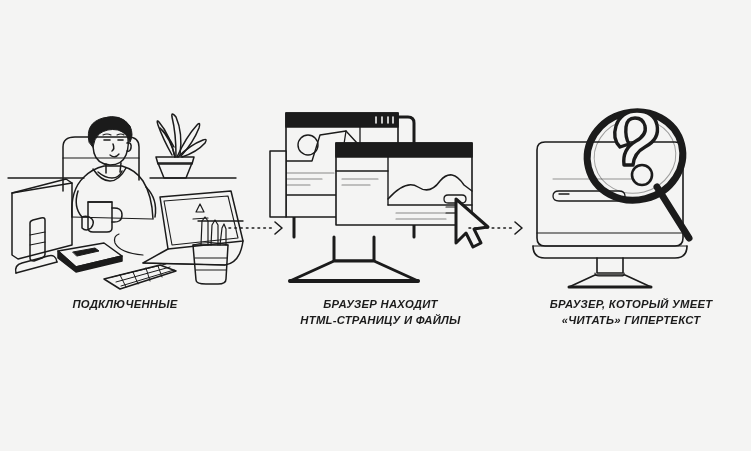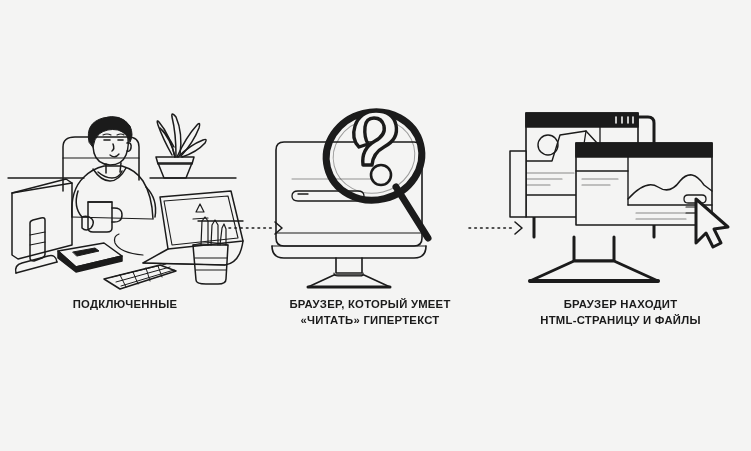--- a/index.html
+++ b/index.html
@@ -12,20 +12,21 @@
     height: 451px;
     background: #f4f4f3;
     font-family: "Liberation Sans", sans-serif;
     overflow: hidden;
   }
   #infographic {
     position: relative;
     width: 603px;
     height: 451px;
     background: #f4f4f3;
+    font-style: italic;
   }
   .panels {
     position: absolute;
     left: 0;
     top: 0;
     width: 751px;
     height: 451px;
     display: flex;
     flex-direction: row;
     align-items: flex-start;
@@ -177,20 +178,85 @@
             <path d="M211 150 L212 130 L215 125 L218 130 L218 150" stroke-width="1.2"></path>
             <path d="M220 150 L222 133 L224 129 L226 134 L226 150" stroke-width="1.2"></path>
           </g>
         </svg>
       </div>
       <div class="caption">
         <span class="line">ПОДКЛЮЧЕННЫЕ</span>
       </div>
     </div>
 
+    <div class="panel panel-3">
+      <div class="art">
+        <svg viewBox="0 0 261 195" xmlns="http://www.w3.org/2000/svg">
+          <g fill="none" stroke="#1b1b1b" stroke-width="1.6" stroke-linecap="round" stroke-linejoin="round">
+
+            <path d="M44 142 L44 28 Q44 22 50 22 L158 22 Q164 22 164 28 L164 142" stroke="#1b1b1b" stroke-width="3" fill="#f4f4f3"></path>
+
+            <path d="M84 142 L84 166 L124 166 L124 142" stroke-width="3"></path>
+
+            <path d="M40 186 L84 166 L124 166 L168 186 Z" stroke-width="3" fill="#f4f4f3"></path>
+            <path d="M40 186 L168 186" stroke="#1b1b1b" stroke-width="4"></path>
+
+            <path d="M36 18 L148 18 L148 122 L36 122 Z" fill="#f4f4f3" stroke-width="1.6"></path>
+
+            <path d="M36 18 L148 18 L148 32 L36 32 Z" fill="#1b1b1b" stroke="#1b1b1b"></path>
+
+            <g stroke="#f4f4f3" stroke-width="1.6">
+              <path d="M126 22 L126 28"></path>
+              <path d="M132 22 L132 28"></path>
+              <path d="M138 22 L138 28"></path>
+              <path d="M143 22 L143 28"></path>
+            </g>
+
+            <path d="M36 66 L62 66 L70 40 L96 36 L118 60 L148 56" stroke-width="1.4"></path>
+            <circle cx="58" cy="50" r="10" stroke-width="1.4"></circle>
+            <path d="M96 36 L92 62 L118 60" stroke-width="1.3"></path>
+            <path d="M110 32 L110 56" stroke-width="1.3"></path>
+            <path d="M36 78 L84 78" stroke-width="1.1" opacity="0.5"></path>
+            <path d="M36 84 L72 84" stroke-width="1.1" opacity="0.5"></path>
+            <path d="M36 90 L60 90" stroke-width="1.1" opacity="0.5"></path>
+            <path d="M36 100 L90 100" stroke-width="1.3"></path>
+            <path d="M90 100 L90 122" stroke-width="1.3"></path>
+
+            <path d="M20 56 L36 56 L36 122 L20 122 Z" fill="#f4f4f3" stroke-width="1.5"></path>
+
+            <path d="M86 48 L222 48 L222 130 L86 130 Z" fill="#f4f4f3" stroke-width="1.6"></path>
+
+            <path d="M86 48 L222 48 L222 62 L86 62 Z" fill="#1b1b1b" stroke="#1b1b1b"></path>
+
+            <path d="M86 76 L138 76" stroke-width="1.4"></path>
+            <path d="M138 62 L138 110" stroke-width="1.4"></path>
+
+            <path d="M138 104 Q156 84 168 92 Q180 100 190 86 Q202 72 214 90 L222 96" stroke-width="1.5"></path>
+            <path d="M138 110 L222 110" stroke-width="1.4"></path>
+
+            <path d="M92 84 L128 84" stroke-width="1.1" opacity="0.5"></path>
+            <path d="M92 90 L120 90" stroke-width="1.1" opacity="0.5"></path>
+            <path d="M146 118 L210 118" stroke-width="1.1" opacity="0.5"></path>
+            <path d="M146 124 L196 124" stroke-width="1.1" opacity="0.5"></path>
+
+            <path d="M196 112 L214 112" stroke-width="1.2"></path>
+            <path d="M196 118 L210 118" stroke-width="1.2"></path>
+
+            <path d="M198 100 L212 100 Q216 100 216 104 Q216 108 212 108 L198 108 Q194 108 194 104 Q194 100 198 100 Z" stroke-width="1.3"></path>
+
+            <path d="M206 104 L206 148 L216 138 L223 152 L231 148 L224 134 L238 132 Z" fill="#f4f4f3" stroke="#1b1b1b" stroke-width="3" stroke-linejoin="round"></path>
+          </g>
+        </svg>
+      </div>
+      <div class="caption">
+        <span class="line">БРАУЗЕР НАХОДИТ</span>
+        <span class="line">HTML-СТРАНИЦУ И ФАЙЛЫ</span>
+      </div>
+    </div>
+
     <div class="panel panel-2">
       <div class="art">
         <svg viewBox="0 0 240 195" xmlns="http://www.w3.org/2000/svg">
           <g fill="none" stroke="#1b1b1b" stroke-width="1.6" stroke-linecap="round" stroke-linejoin="round">
 
             <path d="M26 55 Q26 47 34 47 L164 47 Q172 47 172 55 L172 143 Q172 151 164 151 L34 151 Q26 151 26 143 Z"></path>
 
             <path d="M26 138 L172 138" stroke-width="1.2"></path>
 
             <path d="M22 151 Q22 163 34 163 L164 163 Q176 163 176 151"></path>
@@ -229,85 +295,20 @@
             <circle cx="131" cy="80" r="10" stroke="#1b1b1b" stroke-width="2.6" fill="#f4f4f3"></circle>
           </g>
         </svg>
       </div>
       <div class="caption">
         <span class="line">БРАУЗЕР, КОТОРЫЙ УМЕЕТ</span>
         <span class="line">«ЧИТАТЬ» ГИПЕРТЕКСТ</span>
       </div>
     </div>
 
-    <div class="panel panel-3">
-      <div class="art">
-        <svg viewBox="0 0 261 195" xmlns="http://www.w3.org/2000/svg">
-          <g fill="none" stroke="#1b1b1b" stroke-width="1.6" stroke-linecap="round" stroke-linejoin="round">
-
-            <path d="M44 142 L44 28 Q44 22 50 22 L158 22 Q164 22 164 28 L164 142" stroke="#1b1b1b" stroke-width="3" fill="#f4f4f3"></path>
-
-            <path d="M84 142 L84 166 L124 166 L124 142" stroke-width="3"></path>
-
-            <path d="M40 186 L84 166 L124 166 L168 186 Z" stroke-width="3" fill="#f4f4f3"></path>
-            <path d="M40 186 L168 186" stroke="#1b1b1b" stroke-width="4"></path>
-
-            <path d="M36 18 L148 18 L148 122 L36 122 Z" fill="#f4f4f3" stroke-width="1.6"></path>
-
-            <path d="M36 18 L148 18 L148 32 L36 32 Z" fill="#1b1b1b" stroke="#1b1b1b"></path>
-
-            <g stroke="#f4f4f3" stroke-width="1.6">
-              <path d="M126 22 L126 28"></path>
-              <path d="M132 22 L132 28"></path>
-              <path d="M138 22 L138 28"></path>
-              <path d="M143 22 L143 28"></path>
-            </g>
-
-            <path d="M36 66 L62 66 L70 40 L96 36 L118 60 L148 56" stroke-width="1.4"></path>
-            <circle cx="58" cy="50" r="10" stroke-width="1.4"></circle>
-            <path d="M96 36 L92 62 L118 60" stroke-width="1.3"></path>
-            <path d="M110 32 L110 56" stroke-width="1.3"></path>
-            <path d="M36 78 L84 78" stroke-width="1.1" opacity="0.5"></path>
-            <path d="M36 84 L72 84" stroke-width="1.1" opacity="0.5"></path>
-            <path d="M36 90 L60 90" stroke-width="1.1" opacity="0.5"></path>
-            <path d="M36 100 L90 100" stroke-width="1.3"></path>
-            <path d="M90 100 L90 122" stroke-width="1.3"></path>
-
-            <path d="M20 56 L36 56 L36 122 L20 122 Z" fill="#f4f4f3" stroke-width="1.5"></path>
-
-            <path d="M86 48 L222 48 L222 130 L86 130 Z" fill="#f4f4f3" stroke-width="1.6"></path>
-
-            <path d="M86 48 L222 48 L222 62 L86 62 Z" fill="#1b1b1b" stroke="#1b1b1b"></path>
-
-            <path d="M86 76 L138 76" stroke-width="1.4"></path>
-            <path d="M138 62 L138 110" stroke-width="1.4"></path>
-
-            <path d="M138 104 Q156 84 168 92 Q180 100 190 86 Q202 72 214 90 L222 96" stroke-width="1.5"></path>
-            <path d="M138 110 L222 110" stroke-width="1.4"></path>
-
-            <path d="M92 84 L128 84" stroke-width="1.1" opacity="0.5"></path>
-            <path d="M92 90 L120 90" stroke-width="1.1" opacity="0.5"></path>
-            <path d="M146 118 L210 118" stroke-width="1.1" opacity="0.5"></path>
-            <path d="M146 124 L196 124" stroke-width="1.1" opacity="0.5"></path>
-
-            <path d="M196 112 L214 112" stroke-width="1.2"></path>
-            <path d="M196 118 L210 118" stroke-width="1.2"></path>
-
-            <path d="M198 100 L212 100 Q216 100 216 104 Q216 108 212 108 L198 108 Q194 108 194 104 Q194 100 198 100 Z" stroke-width="1.3"></path>
-
-            <path d="M206 104 L206 148 L216 138 L223 152 L231 148 L224 134 L238 132 Z" fill="#f4f4f3" stroke="#1b1b1b" stroke-width="3" stroke-linejoin="round"></path>
-          </g>
-        </svg>
-      </div>
-      <div class="caption">
-        <span class="line">БРАУЗЕР НАХОДИТ</span>
-        <span class="line">HTML-СТРАНИЦУ И ФАЙЛЫ</span>
-      </div>
-    </div>
-
   </div>
 
   <div class="arrow arrow-1">
     <svg viewBox="0 0 62 18" xmlns="http://www.w3.org/2000/svg">
       <path d="M2 9 L48 9" stroke="#1b1b1b" stroke-width="1.6" stroke-linecap="round" stroke-dasharray="1.6 4.2" fill="none"></path>
       <path d="M48 3 L55 9 L48 15" stroke="#1b1b1b" stroke-width="1.6" fill="none" stroke-linecap="round" stroke-linejoin="round"></path>
     </svg>
   </div>
 
   <div class="arrow arrow-2">

